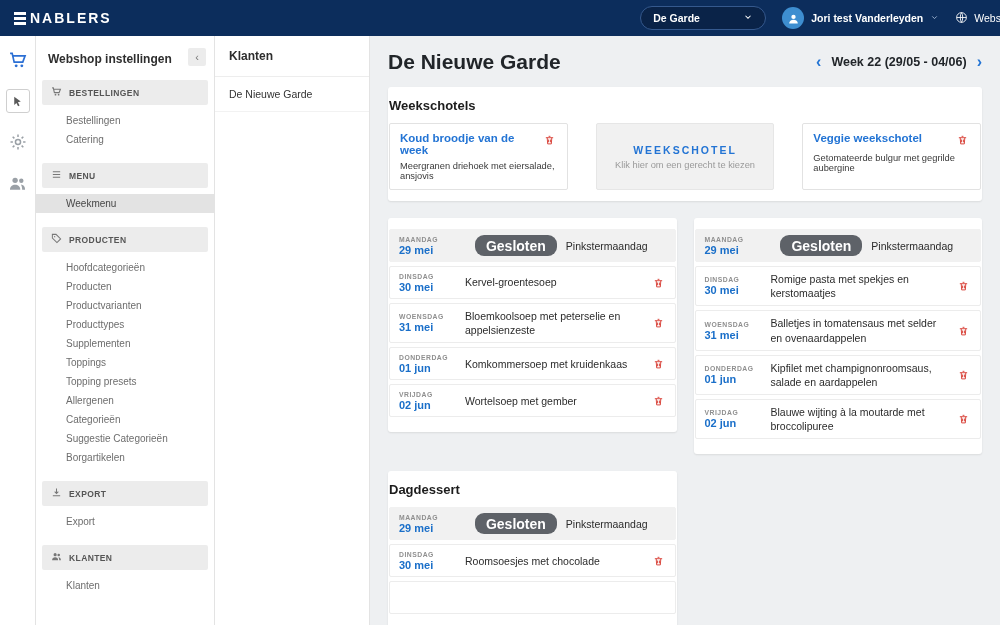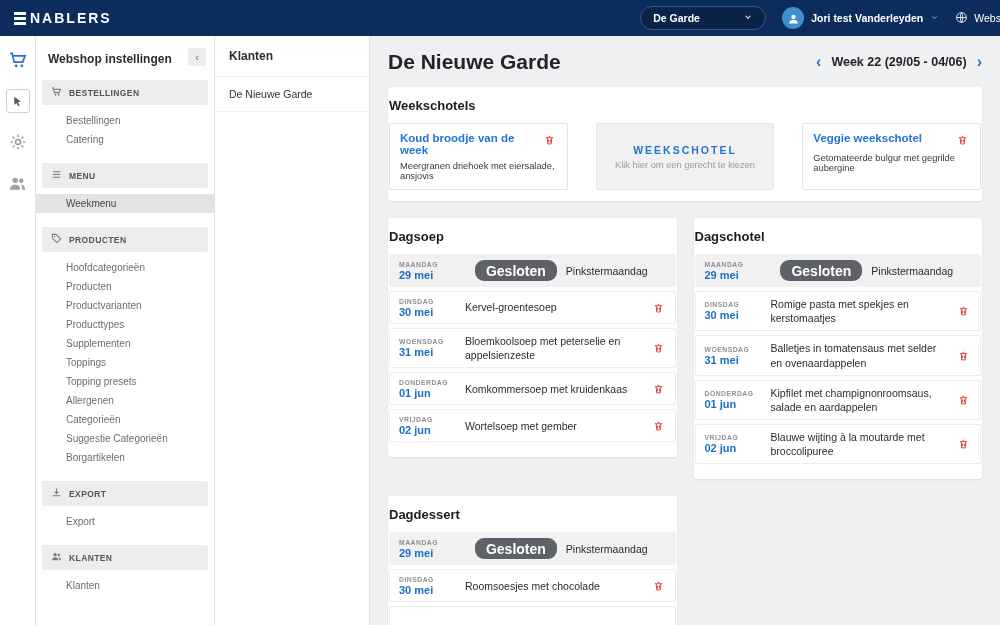--- a/index.html
+++ b/index.html
@@ -268,21 +268,20 @@
                 </button>
             </div>
             <div class="ws-sub">Getomateerde bulgur met gegrilde aubergine</div>
           </div>
         </div>
       </section>
 
       <div class="cards-grid">
 
         <section class="card">
-          <div class="card-title">Dagsoep</div>
           <div class="day-row closed">
             <div class="day-block">
               <span class="day-name">MAANDAG</span>
               <span class="day-date">29 mei</span>
             </div>
             <div class="closed-content">
               <span class="badge">Gesloten</span>
               <span class="closed-text">Pinkstermaandag</span>
             </div>
           </div>
@@ -330,21 +329,20 @@
             <div class="day-text">Wortelsoep met gember</div>
             <button class="trash-btn">
                 <svg width="11" height="12" viewBox="0 0 24 24" fill="none" stroke="#d6392f" stroke-width="2">
                   <path d="M4 7h16M10 4h4M7 7l1 13.5h8L17 7M10 11v6M14 11v6"></path>
                 </svg>
               </button>
           </div>
         </section>
 
         <section class="card">
-          <div class="card-title">Dagschotel</div>
           <div class="day-row closed">
             <div class="day-block">
               <span class="day-name">MAANDAG</span>
               <span class="day-date">29 mei</span>
             </div>
             <div class="closed-content">
               <span class="badge">Gesloten</span>
               <span class="closed-text">Pinkstermaandag</span>
             </div>
           </div>

